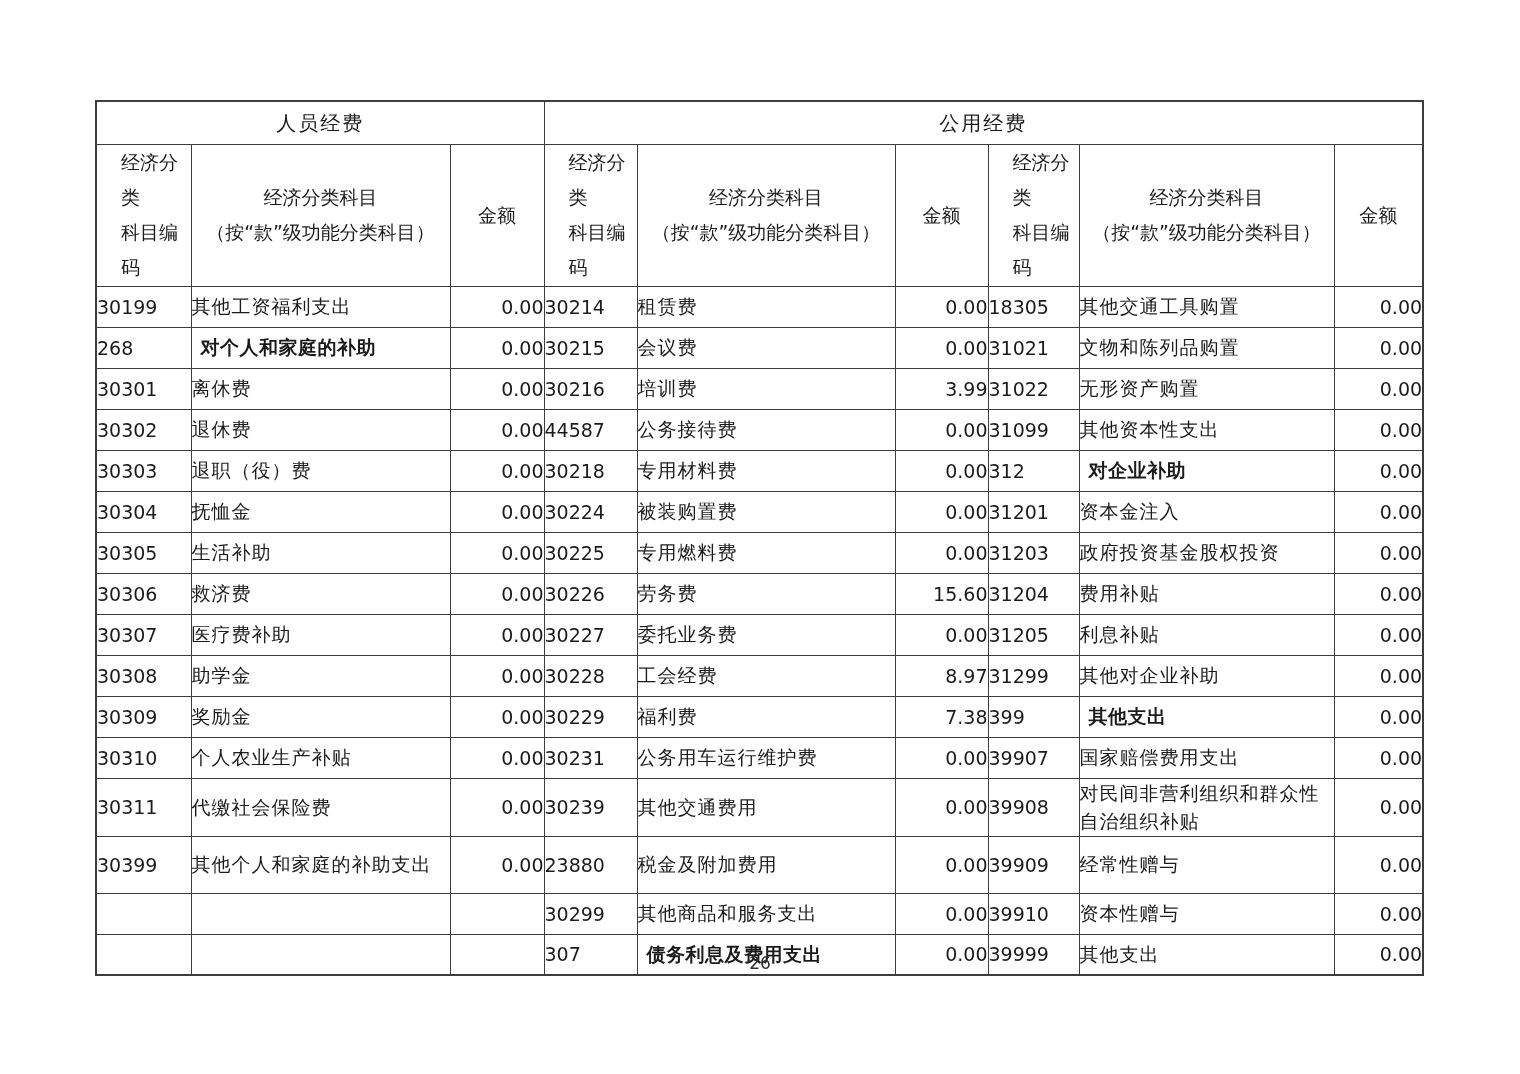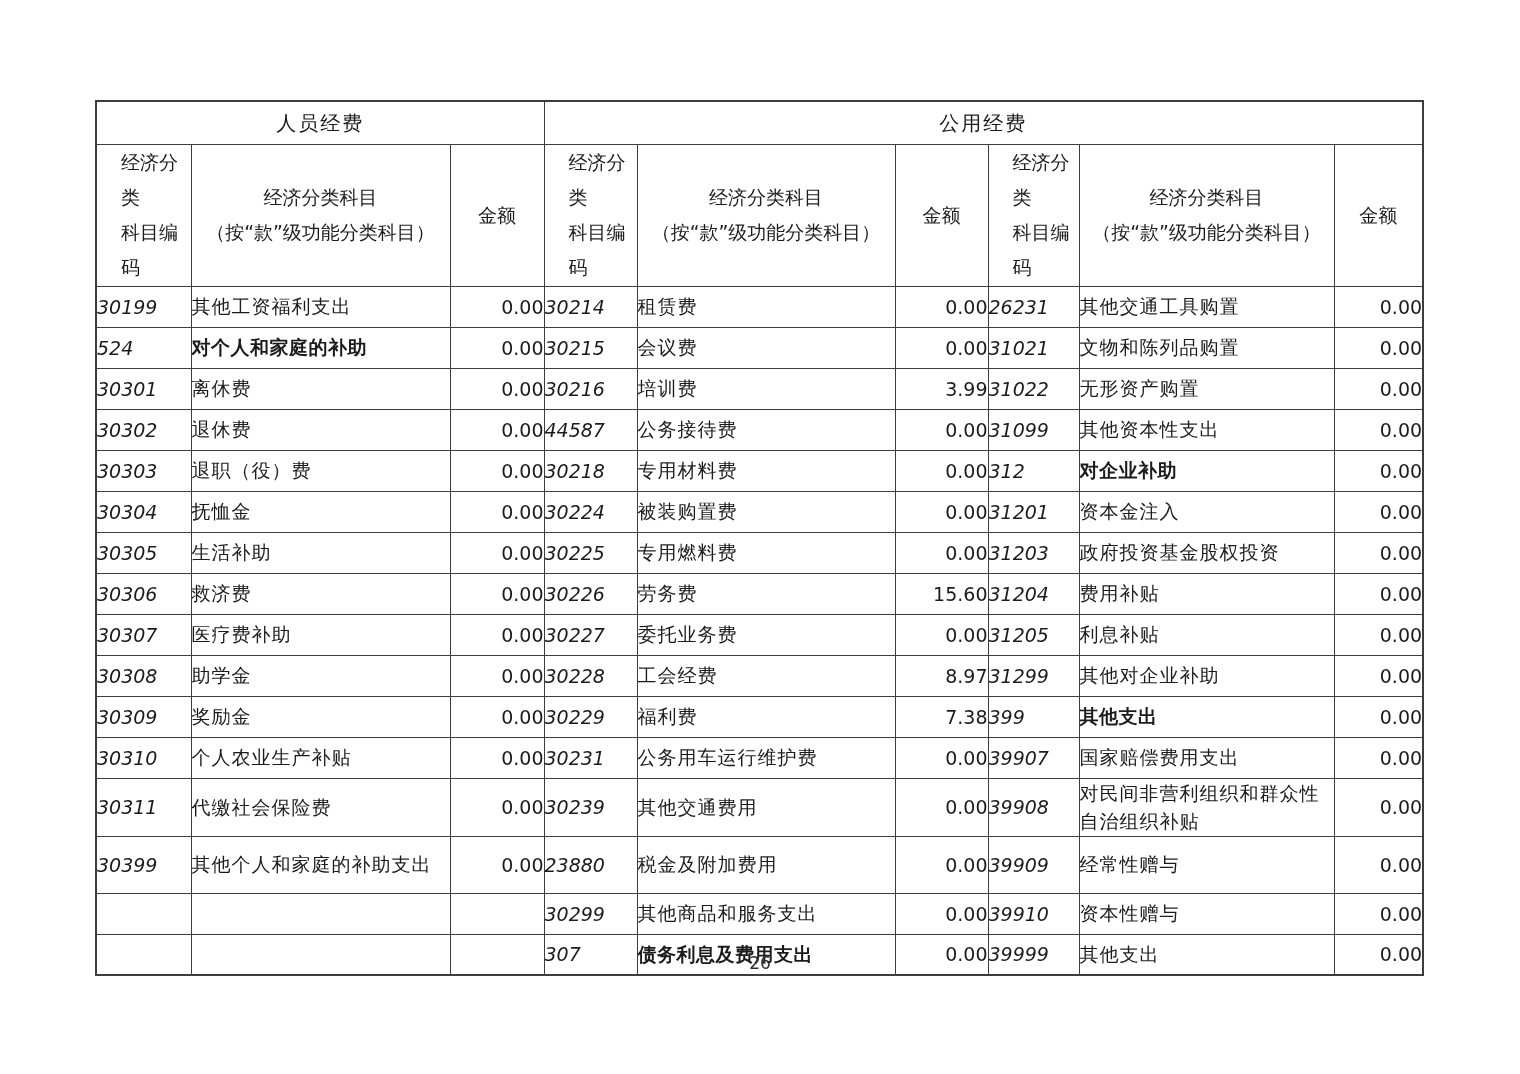--- a/index.html
+++ b/index.html
@@ -47,32 +47,32 @@
   }
   tr.header-row th.h-code {
     text-align: left;
     padding-left: 24px;
   }
   tbody tr.r-normal { height: 41px; }
   tbody tr.r-tall   { height: 57px; }
   td.code {
     text-align: left;
     padding-left: 10px;
-    font-style: italic;
   }
   td.name {
     text-align: left;
     padding-left: 28px;
     padding-right: 4px;
     letter-spacing: 1px;
     line-height: 1.5;
     word-break: break-all;
   }
   td.name.bold {
     font-weight: bold;
+    padding-left: 9px;
     letter-spacing: 0.5px;
   }
   td.amount {
     text-align: right;
     padding-right: 9px;
   }
   .page-number {
     position: absolute;
     top: 953px;
     left: 0;
@@ -122,26 +122,26 @@
       </tr>
     </thead>
     <tbody id="table-body">
         <tr class="r-normal">
           <td class="code">30199</td>
           <td class="name">其他工资福利支出</td>
           <td class="amount">0.00</td>
           <td class="code">30214</td>
           <td class="name">租赁费</td>
           <td class="amount">0.00</td>
-          <td class="code">26231</td>
+          <td class="code">18305</td>
           <td class="name">其他交通工具购置</td>
           <td class="amount">0.00</td>
         </tr>
         <tr class="r-normal">
-          <td class="code">524</td>
+          <td class="code">268</td>
           <td class="name bold">对个人和家庭的补助</td>
           <td class="amount">0.00</td>
           <td class="code">30215</td>
           <td class="name">会议费</td>
           <td class="amount">0.00</td>
           <td class="code">31021</td>
           <td class="name">文物和陈列品购置</td>
           <td class="amount">0.00</td>
         </tr>
         <tr class="r-normal">

